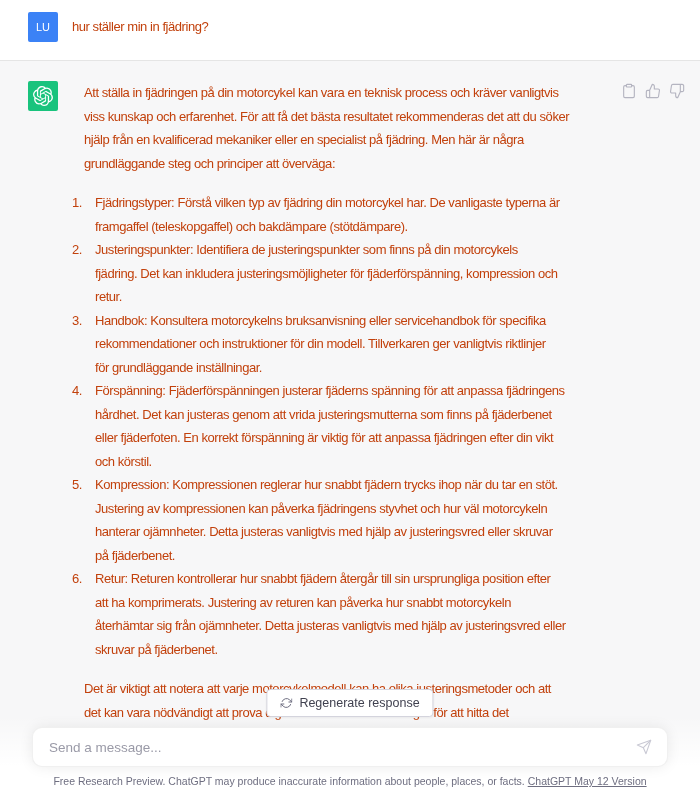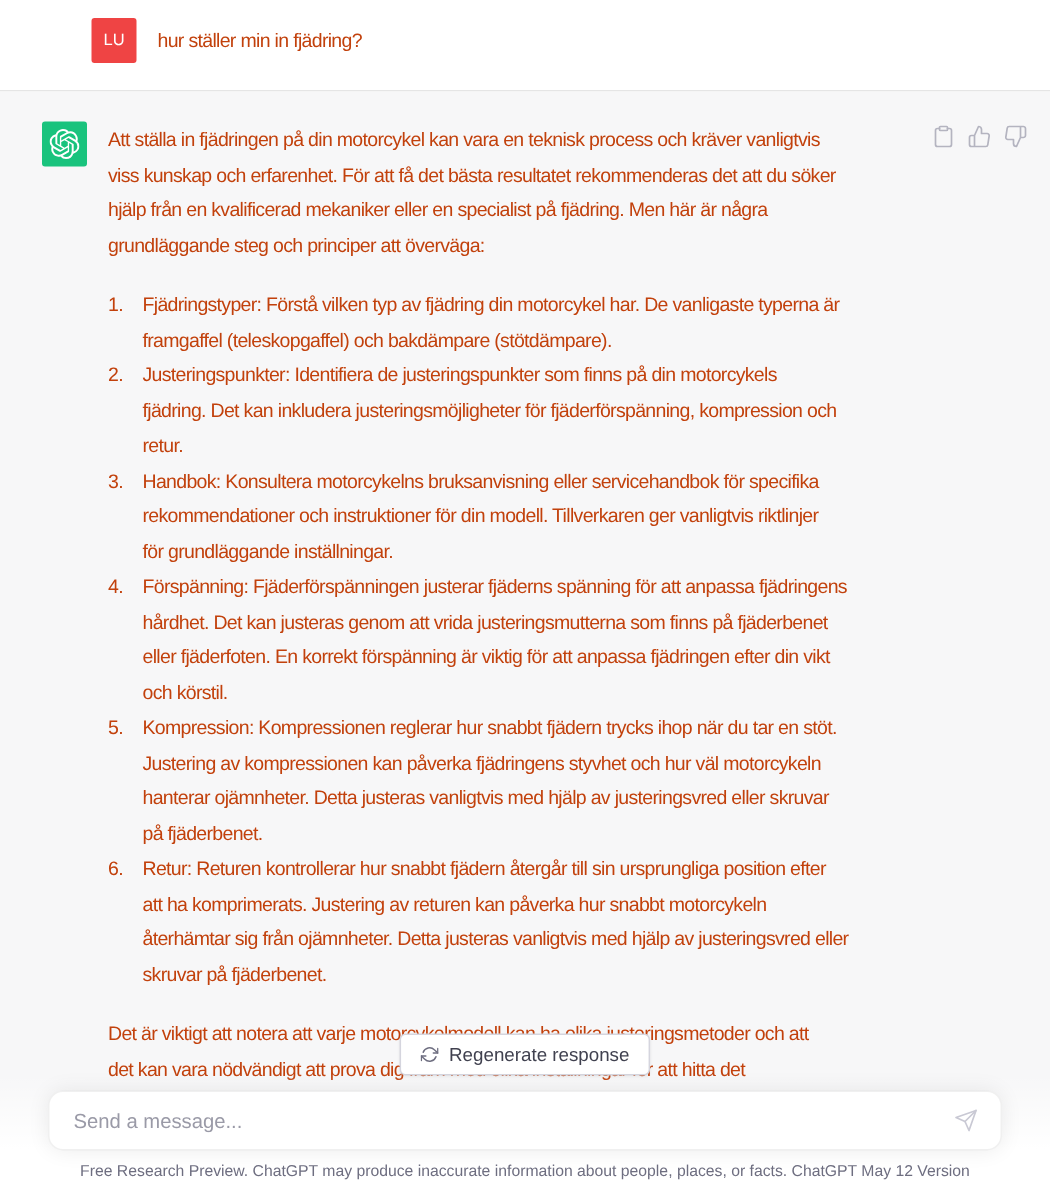--- a/index.html
+++ b/index.html
@@ -29,35 +29,35 @@
   }
   .avatar {
     width: 30px; height: 30px;
     border-radius: 2px;
     flex: 0 0 30px;
     display: flex; align-items: center; justify-content: center;
     color: #fff;
     font-size: 11px;
     user-select: none;
   }
-  .avatar.user-av { background: #ef4444; margin-left: 33px; }
+  .avatar.user-av { background: #3b82f6; }
   .avatar.bot-av  { background: #19c37d; }
   .avatar.bot-av svg { width: 20px; height: 20px; }
   .content {
     margin-left: 14px;
     font-size: 13px;
     letter-spacing: -0.45px;
     line-height: 23.5px;
     color: #c2410c;
     flex: 1 1 auto;
     min-width: 0;
   }
   .row.user .content { padding-top: 3px; }
   .tline { display: block; white-space: pre; }
-  .para { margin: 0 0 16px 0; }
+  .para { margin: 0 0 16px 12px; }
   .olist { margin: 0 0 16px 0; }
   .li { display: flex; }
   .li .marker { flex: 0 0 23px; white-space: pre; }
   .li .li-text { flex: 1 1 auto; min-width: 0; }
 
   
   .actions {
     position: absolute;
     top: 22px; right: 15px;
     display: flex; gap: 8px;
@@ -137,21 +137,21 @@
   .footer {
     position: absolute;
     left: 0; right: 0;
     top: 775px;
     text-align: center;
     font-size: 10.5px;
     color: #6e6e80;
     z-index: 4;
     letter-spacing: 0;
   }
-  .footer a { color: #6e6e80; cursor: pointer; text-align: right; }
+  .footer a { color: #6e6e80; text-decoration: underline; cursor: pointer; text-align: right; }
 </style>
 </head>
 <body>
 
 <div class="row user">
   <div class="avatar user-av">
     <span>LU</span>
   </div>
   <div class="content">hur ställer min in fjädring?</div>
 </div>

